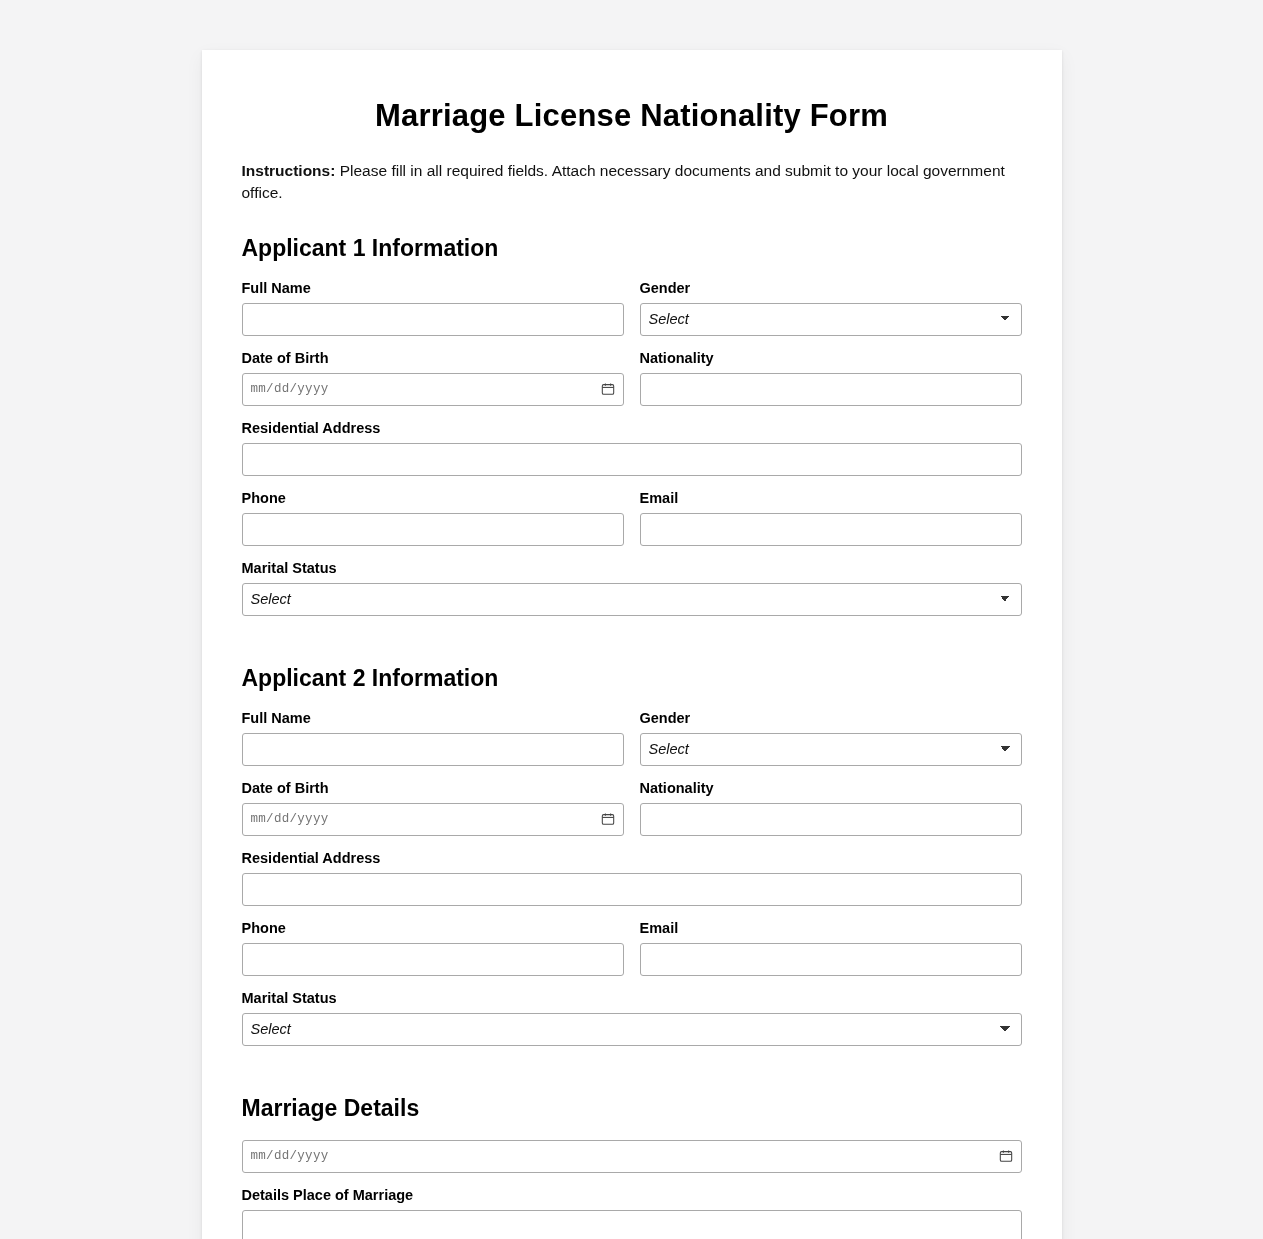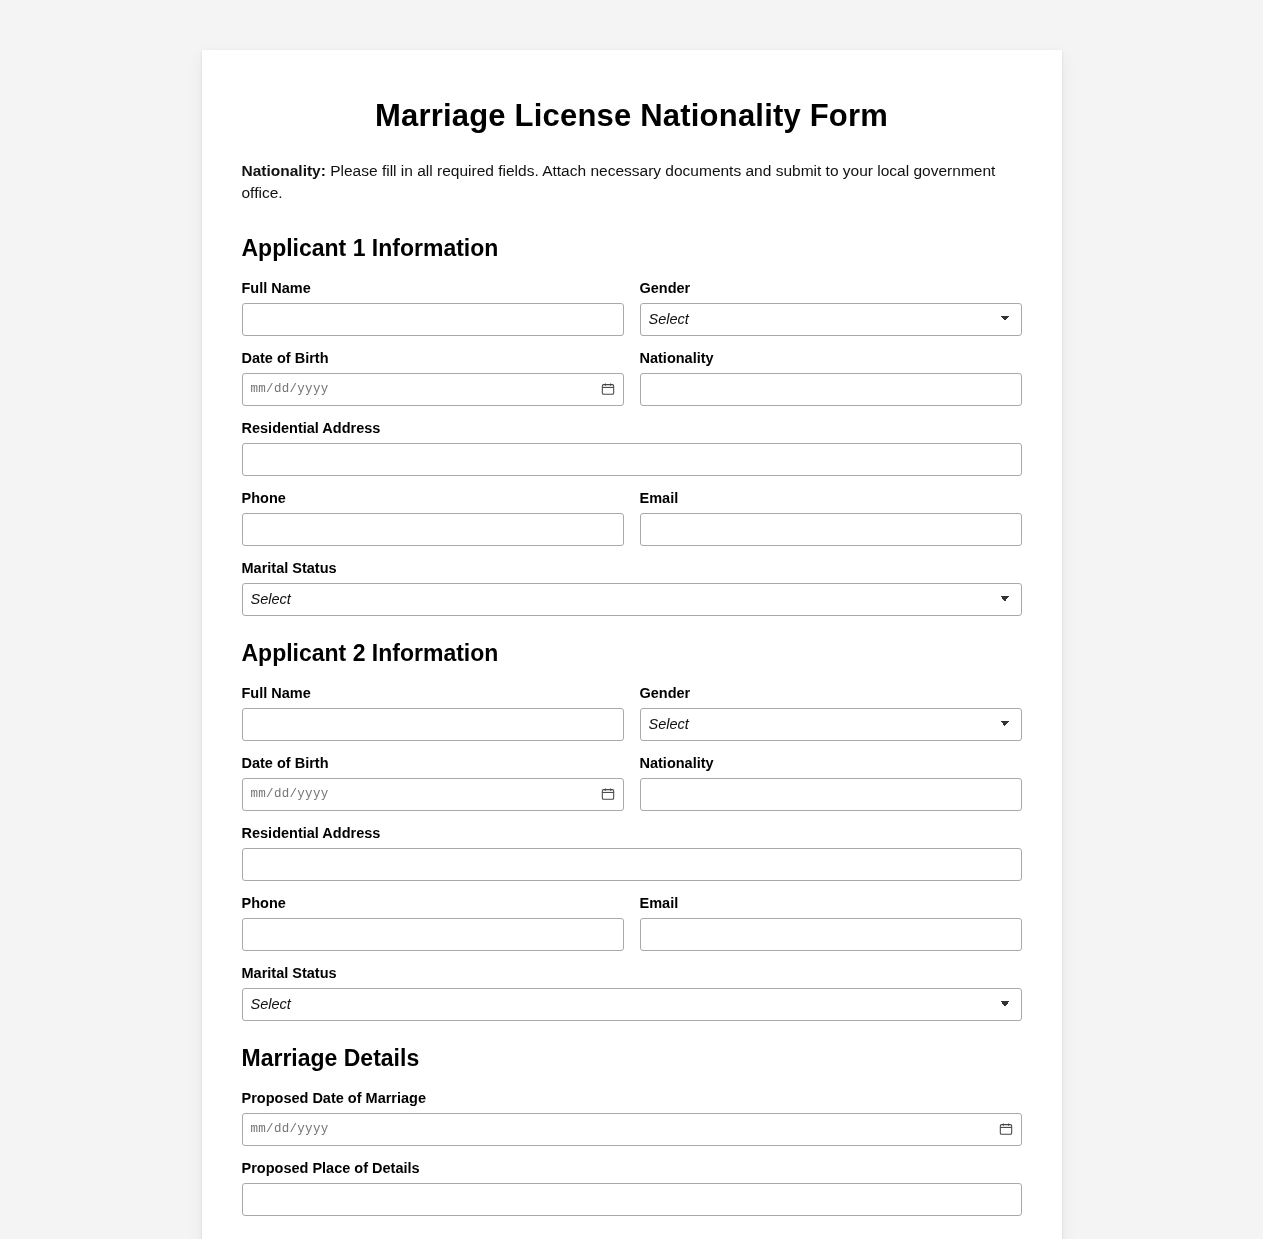--- a/index.html
+++ b/index.html
@@ -37,21 +37,21 @@
   .instructions b {
     font-weight: bold;
   }
   h2.section-title {
     font-size: 23px;
     font-weight: bold;
     margin: 0 0 18px 0;
     color: #000;
   }
   .section {
-    margin-bottom: 24px;
+    margin-bottom: 49px;
   }
   .row {
     display: flex;
     gap: 16px;
     align-items: center;
   }
   .col {
     flex: 1 1 0;
     min-width: 0;
   }
@@ -119,21 +119,21 @@
   }
 </style>
 </head>
 <body>
 
 <div class="page">
 
   <h1 class="form-title">Marriage License Nationality Form</h1>
 
   <p class="instructions">
-    <b>Nationality:</b><span> Please fill in all required fields. Attach necessary documents and submit to your local government office.</span>
+    <b>Instructions:</b><span> Please fill in all required fields. Attach necessary documents and submit to your local government office.</span>
   </p>
 
   <div class="section">
     <h2 class="section-title">Applicant 1 Information</h2>
 
     <div class="row">
       <div class="col">
         <div class="field">
           <label class="field-label">Full Name</label>
           <input class="text-input" type="text" value="" style="">
@@ -272,33 +272,32 @@
       <select class="select-input">
         <option>Select</option>
       </select>
     </div>
   </div>
 
   <div class="section">
     <h2 class="section-title">Marriage Details</h2>
 
     <div class="field">
-      <label class="field-label">Proposed Date of Marriage</label>
       <div class="date-wrap">
         <input class="date-input" type="text" placeholder="mm/dd/yyyy" style="">
         <span class="date-picker-icon">
           <svg viewBox="0 0 16 16" width="14" height="14" xmlns="http://www.w3.org/2000/svg">
             <rect x="1.5" y="3" width="13" height="11" rx="1.5" fill="none" stroke="#444" stroke-width="1.2"></rect>
             <line x1="1.5" y1="6.2" x2="14.5" y2="6.2" stroke="#444" stroke-width="1.2"></line>
             <line x1="5" y1="1.6" x2="5" y2="4.2" stroke="#444" stroke-width="1.2"></line>
             <line x1="11" y1="1.6" x2="11" y2="4.2" stroke="#444" stroke-width="1.2"></line>
           </svg>
         </span>
       </div>
     </div>
 
     <div class="field">
-      <label class="field-label">Proposed Place of Details</label>
+      <label class="field-label">Details Place of Marriage</label>
       <input class="text-input" type="text" value="" style="">
     </div>
   </div>
 
 </div>
 
 </body></html>

